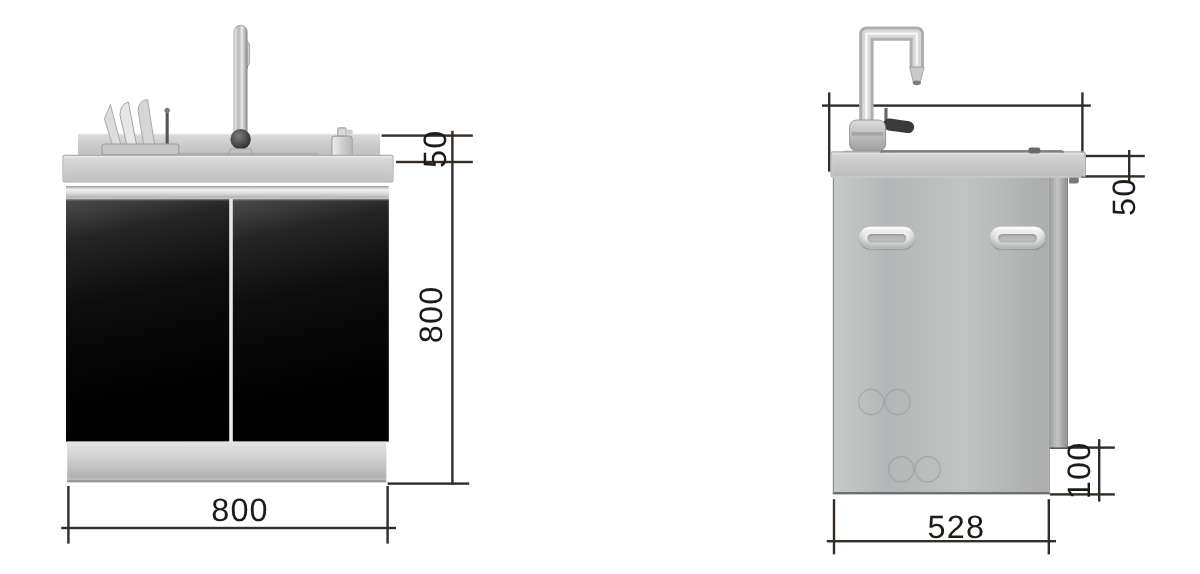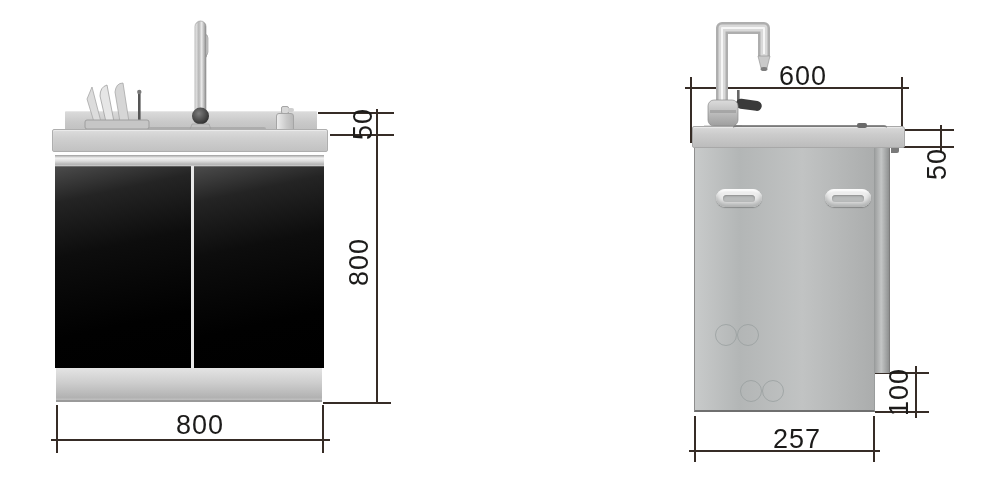--- a/index.html
+++ b/index.html
@@ -198,18 +198,17 @@
   <div class="dim-line" style="left:940px;top:125px;width:2px;height:27px;"></div>
 
   <div class="dim-line" style="left:875px;top:372px;width:54px;height:2px;"></div>
   <div class="dim-line" style="left:875px;top:411px;width:54px;height:2px;"></div>
   <div class="dim-line" style="left:915px;top:366px;width:2px;height:52px;"></div>
 
   <div class="dim-line" style="left:694px;top:416px;width:2px;height:46px;"></div>
   <div class="dim-line" style="left:873px;top:416px;width:2px;height:46px;"></div>
   <div class="dim-line" style="left:689px;top:450px;width:191px;height:2px;"></div>
 
-  <div class="dim-label" style="left:763px;top:62px;width:80px;height:28px;">600</div>
   <div class="dim-label rot" style="left:907px;top:150px;width:60px;height:28px;">50</div>
   <div class="dim-label rot" style="left:869px;top:378px;width:60px;height:28px;">100</div>
-  <div class="dim-label" style="left:757px;top:426px;width:80px;height:26px;">257</div>
+  <div class="dim-label" style="left:757px;top:426px;width:80px;height:26px;">528</div>
 
 </div>
 
 </body></html>

